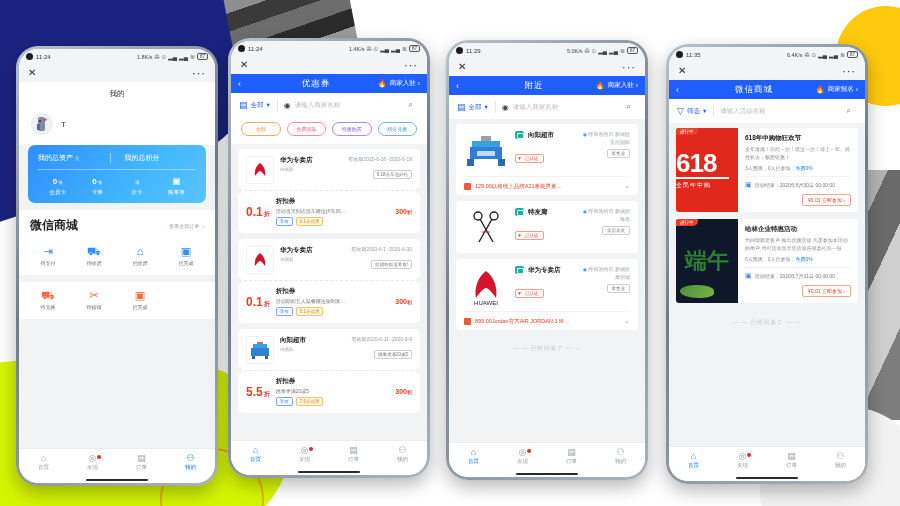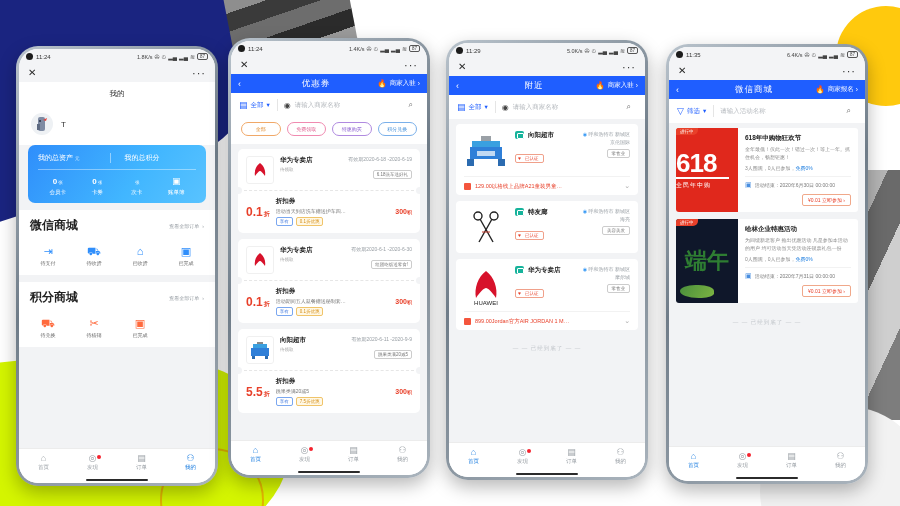--- a/index.html
+++ b/index.html
@@ -388,27 +388,20 @@
             <span>已收货</span>
           </div>
           <div class="ir">
             <span class="gi">▣</span>
             <span>已完成</span>
           </div>
         </div>
       </div>
 
       <div class="sect">
-        <div class="sect-head">
-          <div class="st">积分商城</div>
-          <div class="more">
-            <span>查看全部订单</span>
-            <span>›</span>
-          </div>
-        </div>
         <div class="icon-row">
           <div class="ir or">
             <span class="gi">⛟</span>
             <span>待兑换</span>
           </div>
           <div class="ir or">
             <span class="gi">✂</span>
             <span>待核销</span>
           </div>
           <div class="ir or">

